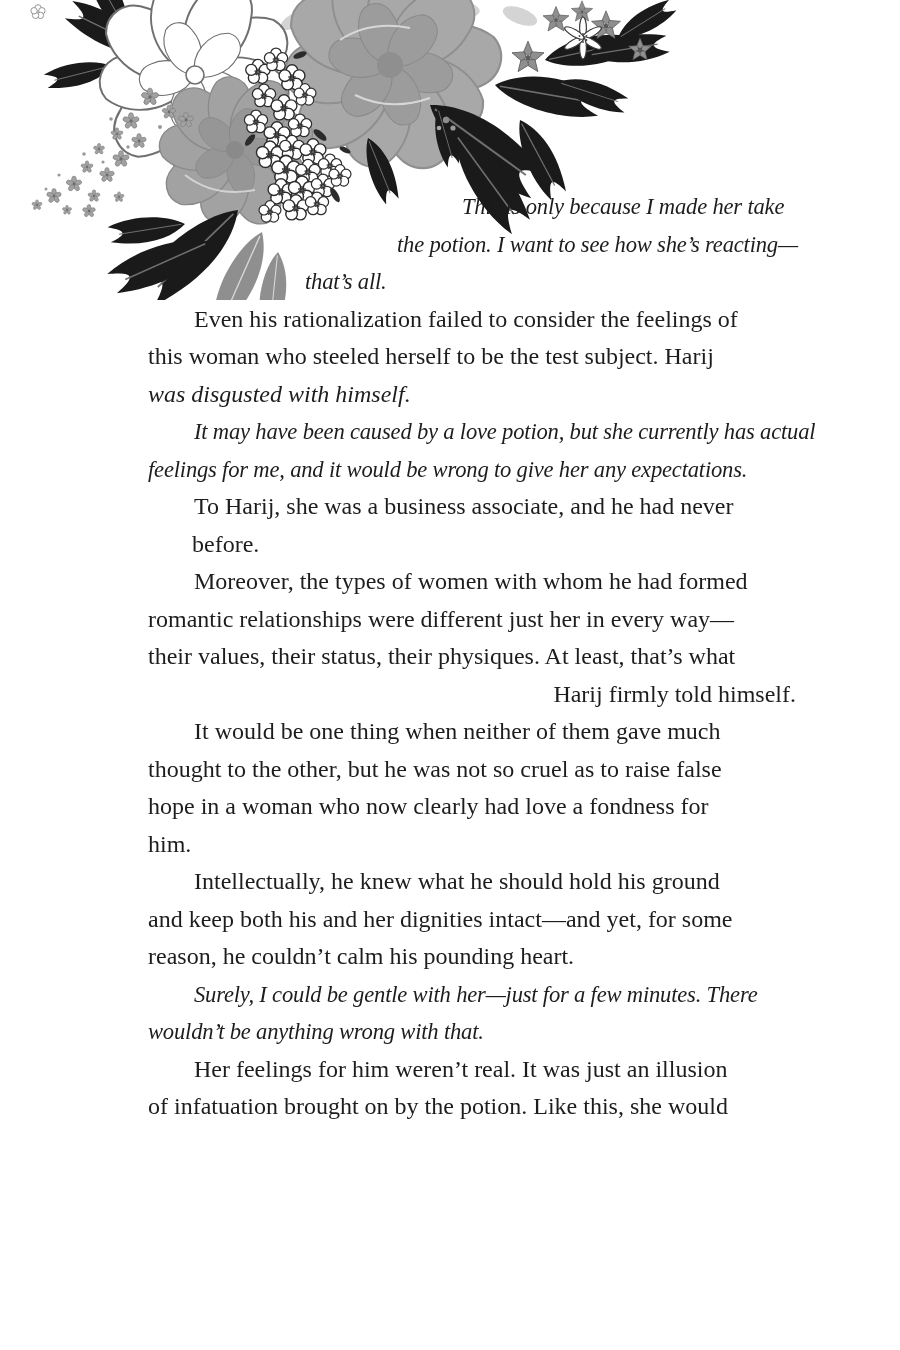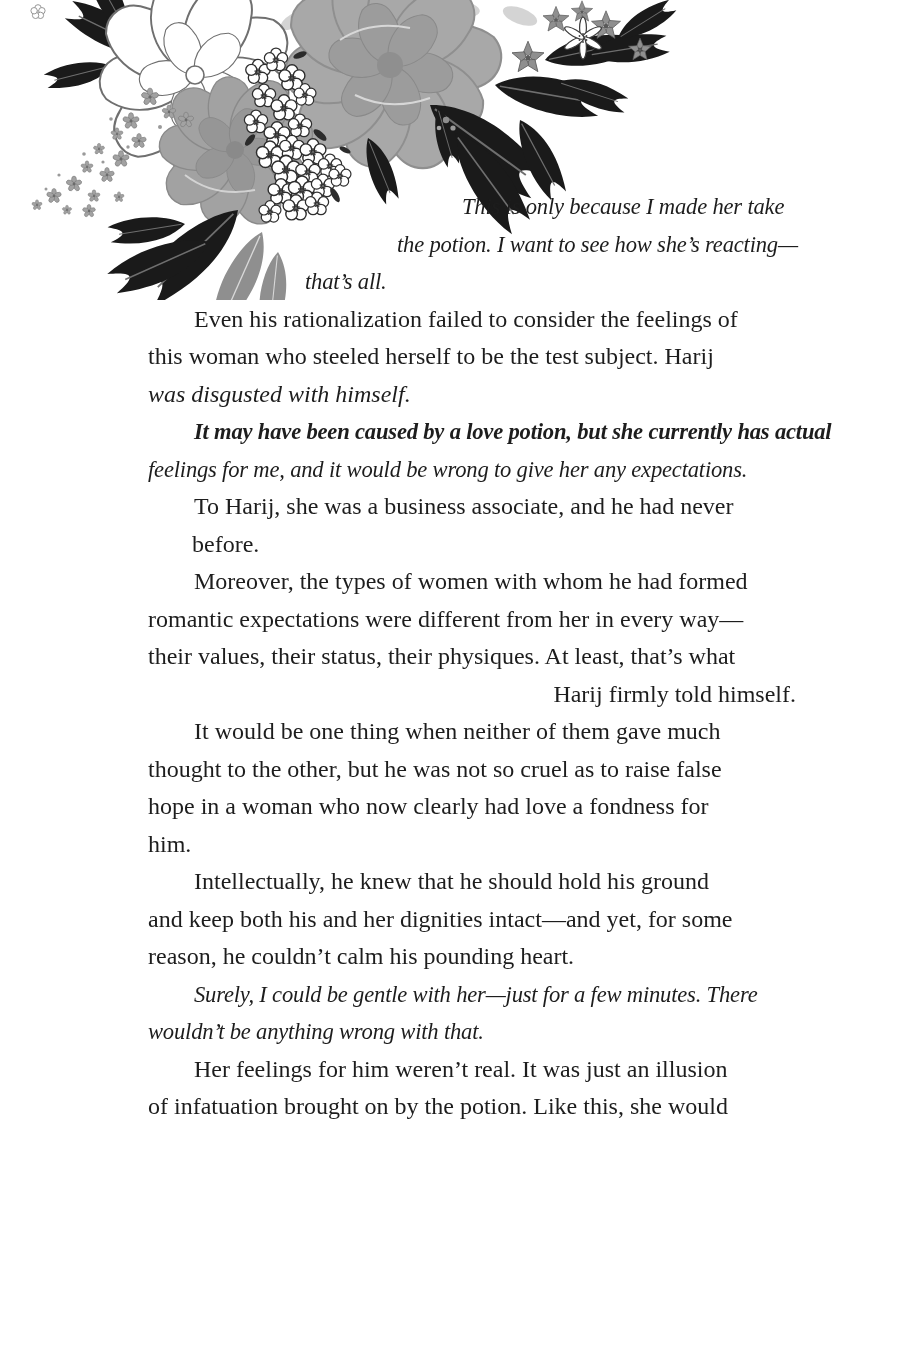--- a/index.html
+++ b/index.html
@@ -303,33 +303,33 @@
     </g>
   </svg>
 
   <div class="text-block" id="text-block">
       <div class="line em" style="padding-left: 314px;">This is only because I made her take</div>
       <div class="line em" style="padding-left: 249px;">the potion. I want to see how she’s reacting—</div>
       <div class="line em" style="padding-left: 157px;">that’s all.</div>
       <div class="line" style="padding-left: 46px;">Even his rationalization failed to consider the feelings of</div>
       <div class="line" style="padding-left: 0px;">this woman who steeled herself to be the test subject. Harij</div>
       <div class="line" style="padding-left: 0px; font-style: italic;">was disgusted with himself.</div>
-      <div class="line em" style="padding-left: 46px; font-weight: bold;">It may have been caused by a love potion, but she currently has actual</div>
+      <div class="line em" style="padding-left: 46px;">It may have been caused by a love potion, but she currently has actual</div>
       <div class="line em" style="padding-left: 0px;">feelings for me, and it would be wrong to give her any expectations.</div>
       <div class="line" style="padding-left: 46px;">To Harij, she was a business associate, and he had never</div>
       <div class="line" style="padding-left: 0px; margin-left: 44px;">before.</div>
       <div class="line" style="padding-left: 46px;">Moreover, the types of women with whom he had formed</div>
-      <div class="line" style="padding-left: 0px;">romantic expectations were different from her in every way—</div>
+      <div class="line" style="padding-left: 0px;">romantic relationships were different just her in every way—</div>
       <div class="line" style="padding-left: 0px;">their values, their status, their physiques. At least, that’s what</div>
       <div class="line" style="padding-left: 0px; text-align: right;">Harij firmly told himself.</div>
       <div class="line" style="padding-left: 46px;">It would be one thing when neither of them gave much</div>
       <div class="line" style="padding-left: 0px;">thought to the other, but he was not so cruel as to raise false</div>
       <div class="line" style="padding-left: 0px;">hope in a woman who now clearly had love a fondness for</div>
       <div class="line" style="padding-left: 0px;">him.</div>
-      <div class="line" style="padding-left: 46px;">Intellectually, he knew that he should hold his ground</div>
+      <div class="line" style="padding-left: 46px;">Intellectually, he knew what he should hold his ground</div>
       <div class="line" style="padding-left: 0px;">and keep both his and her dignities intact—and yet, for some</div>
       <div class="line" style="padding-left: 0px;">reason, he couldn’t calm his pounding heart.</div>
       <div class="line em" style="padding-left: 46px;">Surely, I could be gentle with her—just for a few minutes. There</div>
       <div class="line em" style="padding-left: 0px;">wouldn’t be anything wrong with that.</div>
       <div class="line" style="padding-left: 46px;">Her feelings for him weren’t real. It was just an illusion</div>
       <div class="line" style="padding-left: 0px;">of infatuation brought on by the potion. Like this, she would</div>
     </div>
 
 </div>
 

